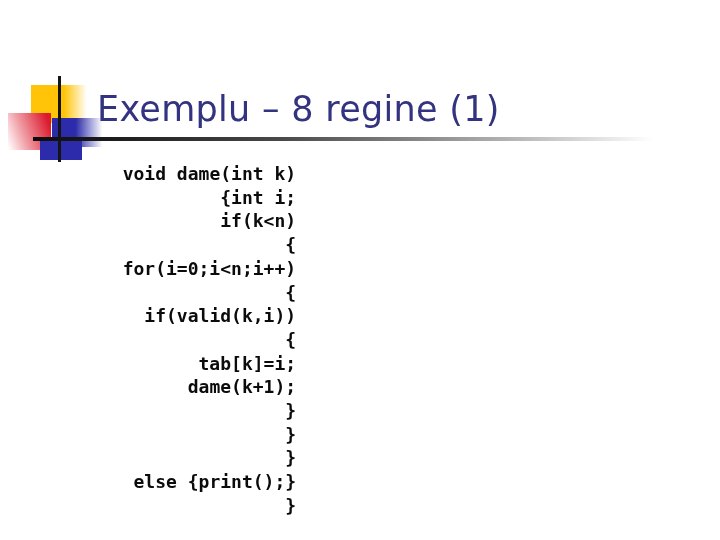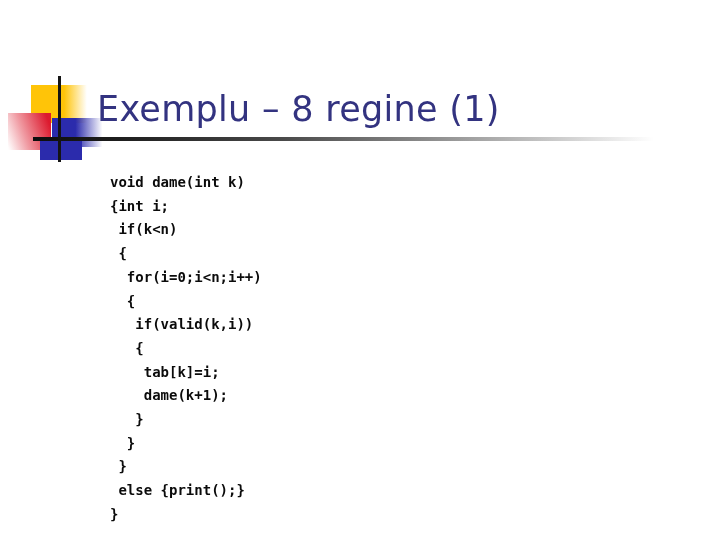--- a/index.html
+++ b/index.html
@@ -7,20 +7,21 @@
     padding: 0;
     background: #fff;
   }
   .slide {
     position: relative;
     width: 668px;
     height: 540px;
     background: var(--background, #ffffff);
     overflow: hidden;
     font-family: "Liberation Sans", sans-serif;
+    text-align: right;
   }
   
   .deco { position: absolute; inset: 0; }
   .sq-yellow {
     position: absolute; left: 31px; top: 85px; width: 57px; height: 38px;
     background: linear-gradient(to right,
       var(--accent-yellow, #ffc408) 0%,
       var(--accent-yellow, #ffc408) 58%,
       rgba(255,255,255,0) 98%);
     z-index: 1;
@@ -63,23 +64,23 @@
     position: absolute; left: 97px; top: 90px; margin: 0;
     font-family: "DejaVu Sans", "Liberation Sans", sans-serif;
     font-size: 35px; font-weight: 400; letter-spacing: 0.3px;
     line-height: 1.1;
     color: var(--title-text, #333380);
     white-space: nowrap;
     z-index: 6;
   }
   
   .code {
-    position: absolute; left: 99px; top: 160px; margin: 11px;
+    position: absolute; left: 99px; top: 160px; margin: 2px;
     font-family: "DejaVu Sans Mono", "Liberation Mono", monospace;
-    font-size: 14px; font-weight: 700; line-height: 23.7px;
+    font-size: 18px; font-weight: 700; line-height: 23.7px;
     color: var(--code-text, #0b0b0b);
     white-space: pre;
     z-index: 6;
   }
 </style>
 </head>
 <body>
 
 <div class="slide">
 

